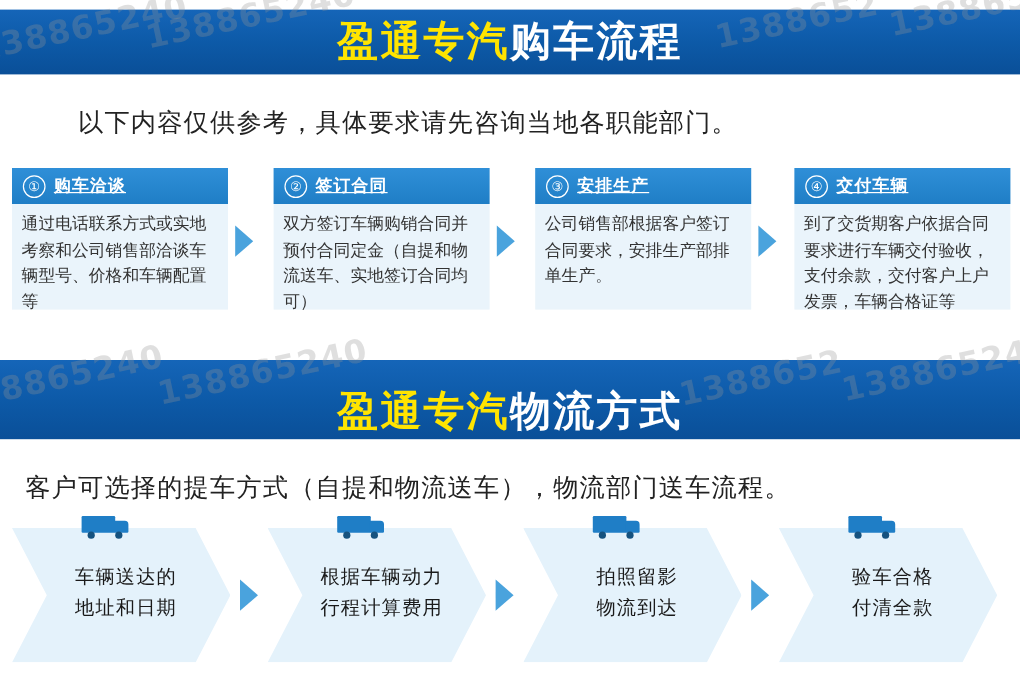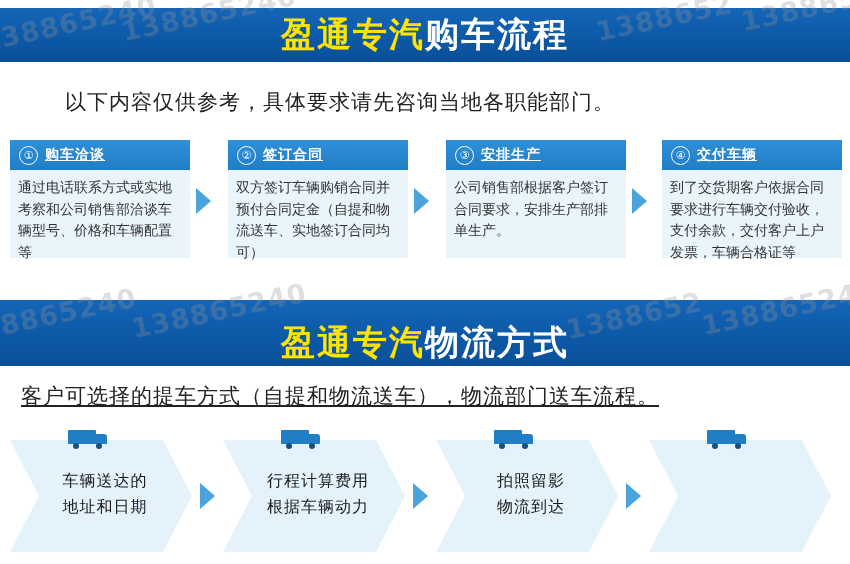--- a/index.html
+++ b/index.html
@@ -72,21 +72,21 @@
     left: 0;
     width: 680px;
     text-align: center;
     font-size: 21px;
     color: #222222;
     font-family: "DejaVu Sans", "Liberation Sans", sans-serif;
     letter-spacing: 1px;
     z-index: 3;
   }
   #sub1 { top: 88px; }
-  #sub2 { top: 382px; text-decoration: underline; }
+  #sub2 { top: 392px; }
 
   
   .steps {
     position: absolute;
     top: 140px;
     left: 10px;
     width: 832px;
     height: 125px;
     z-index: 3;
   }
@@ -306,22 +306,22 @@
 
     <div class="logi-card" style="left:213px;">
       <div class="logi-shape"></div>
       <div class="truck">
         <div class="body"></div>
           <div class="cab"></div>
           <div class="w1"></div>
           <div class="w2"></div>
       </div>
       <div class="logi-text">
+        <div>根据车辆动力</div>
         <div>行程计算费用</div>
-        <div>根据车辆动力</div>
       </div>
     </div>
     <div class="logi-arrow" style="left:403px;"></div>
 
     <div class="logi-card" style="left:426px;">
       <div class="logi-shape"></div>
       <div class="truck">
         <div class="body"></div>
           <div class="cab"></div>
           <div class="w1"></div>
@@ -335,17 +335,21 @@
     <div class="logi-arrow" style="left:616px;"></div>
 
     <div class="logi-card" style="left:639px;">
       <div class="logi-shape"></div>
       <div class="truck">
         <div class="body"></div>
           <div class="cab"></div>
           <div class="w1"></div>
           <div class="w2"></div>
       </div>
+      <div class="logi-text">
+        <div>验车合格</div>
+        <div>付清全款</div>
+      </div>
     </div>
 
   </div>
 
 </div>
 
 </body></html>

